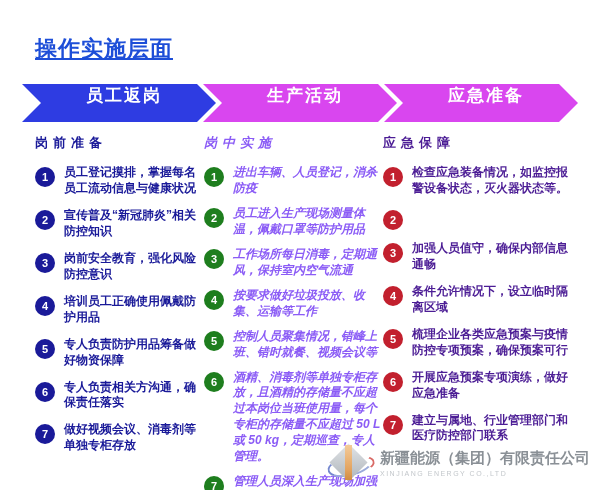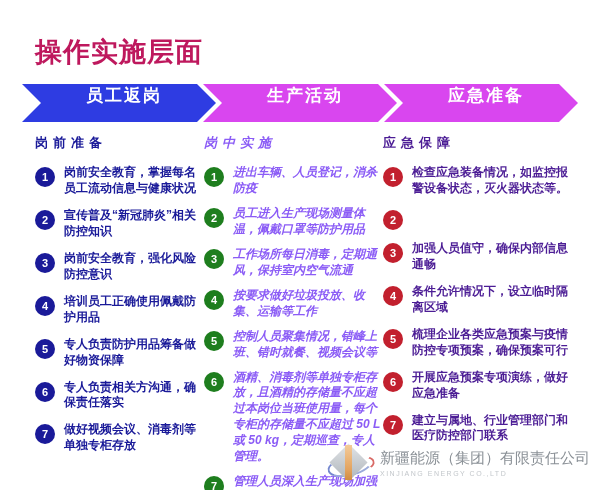--- a/index.html
+++ b/index.html
@@ -1,18 +1,18 @@
 <!DOCTYPE html>
 <html><head>
 <meta charset="utf-8">
 <style>
   html,body{margin:0;padding:0;background:#ffffff;font-family:"Liberation Sans","DejaVu Sans",sans-serif;}
   .canvas{position:relative;width:600px;height:490px;background:#ffffff;overflow:hidden;}
 
-  .title{position:absolute;left:35px;top:34px;font-size:27px;font-weight:bold;color:#be185d;letter-spacing:1px;}
+  .title{position:absolute;left:35px;top:34px;font-size:22px;font-weight:bold;color:#1d4ed8;letter-spacing:1px;text-decoration:underline;}
 
   .arrows{position:absolute;left:22px;top:84px;display:flex;}
   .arrow{height:38px;width:194px;color:#ffffff;font-size:17px;font-weight:bold;
          display:flex;align-items:flex-start;justify-content:center;
          clip-path:polygon(0 0, calc(100% - 19px) 0, 100% 50%, calc(100% - 19px) 100%, 0 100%, 19px 50%);}
   .arrow+.arrow{margin-left:-13px;}
   .arrow-blue{background:#2e3ce2;}
   .arrow-green{background:#d946ef;}
   .arrow-red{background:#d946ef;font-family:Liberation Serif, serif;}
   .arrow span{padding-left:10px;letter-spacing:2px;}
@@ -41,21 +41,21 @@
   .logo{position:relative;width:46px;height:46px;}
   .logo-diamond{position:absolute;left:9px;top:9px;width:27px;height:27px;transform:rotate(45deg);
                 background:linear-gradient(135deg,#e2e5e8 0%,#c2c7cc 60%,#aeb4ba 100%);}
   .logo-pillar{position:absolute;left:19px;top:5px;width:7px;height:35px;
                background:linear-gradient(180deg,#f3cb9a 0%,#e3a35f 70%,#d08c43 100%);}
   .logo-swoosh-blue{position:absolute;left:1px;top:15px;width:42px;height:17px;border:2px solid transparent;
                border-left-color:#7487cf;border-bottom-color:#9aaada;border-radius:50%;transform:rotate(-14deg);}
   .logo-swoosh-red{position:absolute;left:3px;top:16px;width:42px;height:15px;border:2px solid transparent;
                border-right-color:#d96a66;border-top-color:transparent;border-radius:50%;transform:rotate(-10deg);}
   .footer-text{display:flex;flex-direction:column;}
-  .company{color:#8a9096;font-size:15px;font-weight:normal;}
+  .company{color:#8a9096;font-size:15px;font-weight:bold;}
   .company-en{color:#c3c7cb;font-size:7px;letter-spacing:1.5px;margin-top:2px;}
 </style>
 </head>
 <body>
 
 <div class="canvas">
 
   <div class="title">操作实施层面</div>
 
   <div class="arrows">
@@ -67,21 +67,21 @@
       </div>
     <div class="arrow arrow-red">
         <span>应急准备</span>
       </div>
   </div>
 
   <div class="col col1">
     <div class="col-header">岗前准备</div>
     <div class="item">
       <div class="badge">1</div>
-      <div class="item-text">岗前安全教育，掌握每名员工流动信息与健康状况</div>
+      <div class="item-text">员工登记摸排，掌握每名员工流动信息与健康状况</div>
     </div>
     <div class="item">
       <div class="badge">2</div>
       <div class="item-text">宣传普及“新冠肺炎”相关防控知识</div>
     </div>
     <div class="item">
       <div class="badge">3</div>
       <div class="item-text">岗前安全教育，强化风险防控意识</div>
     </div>
     <div class="item">

